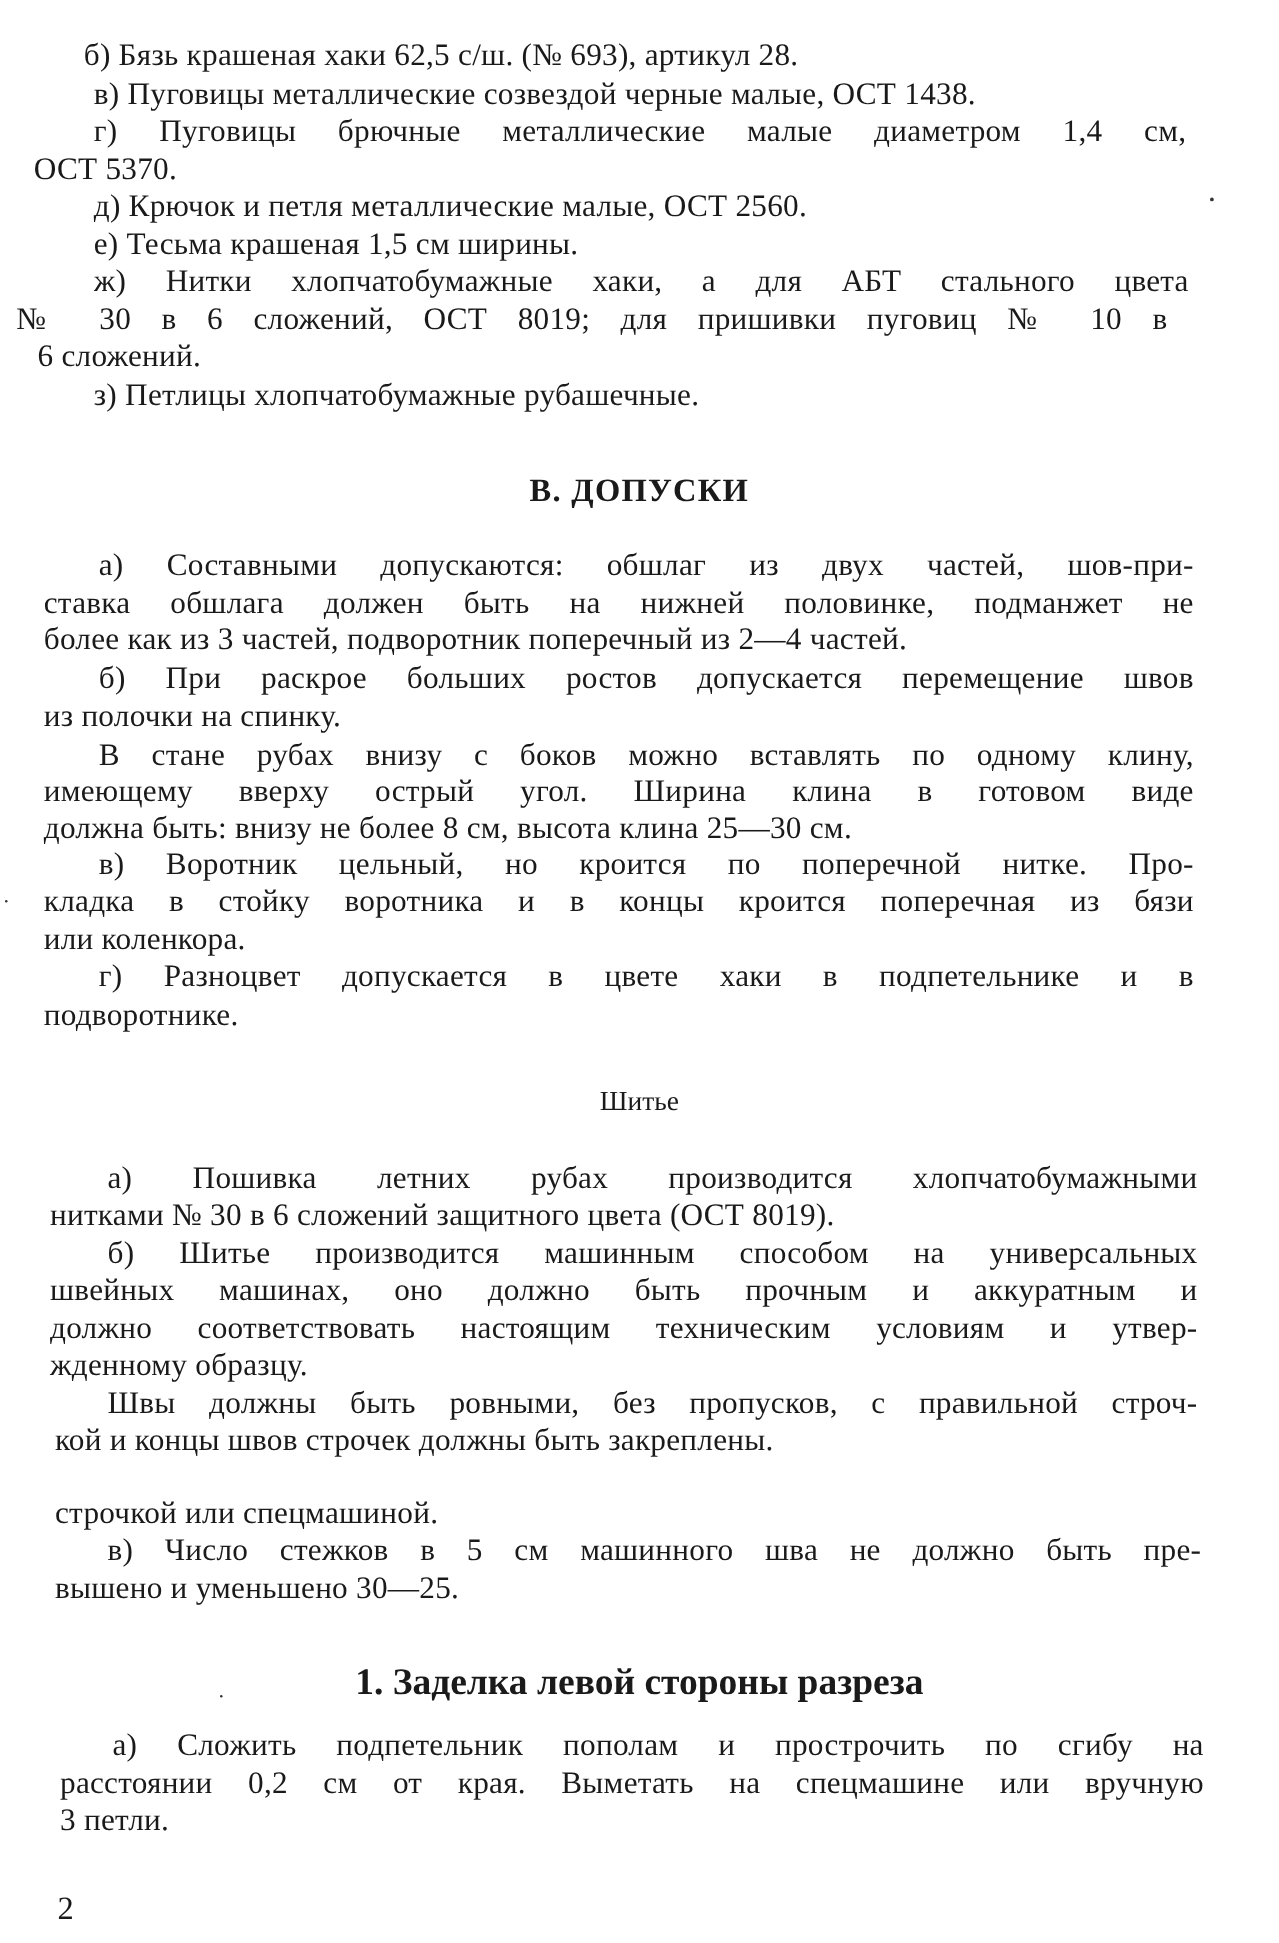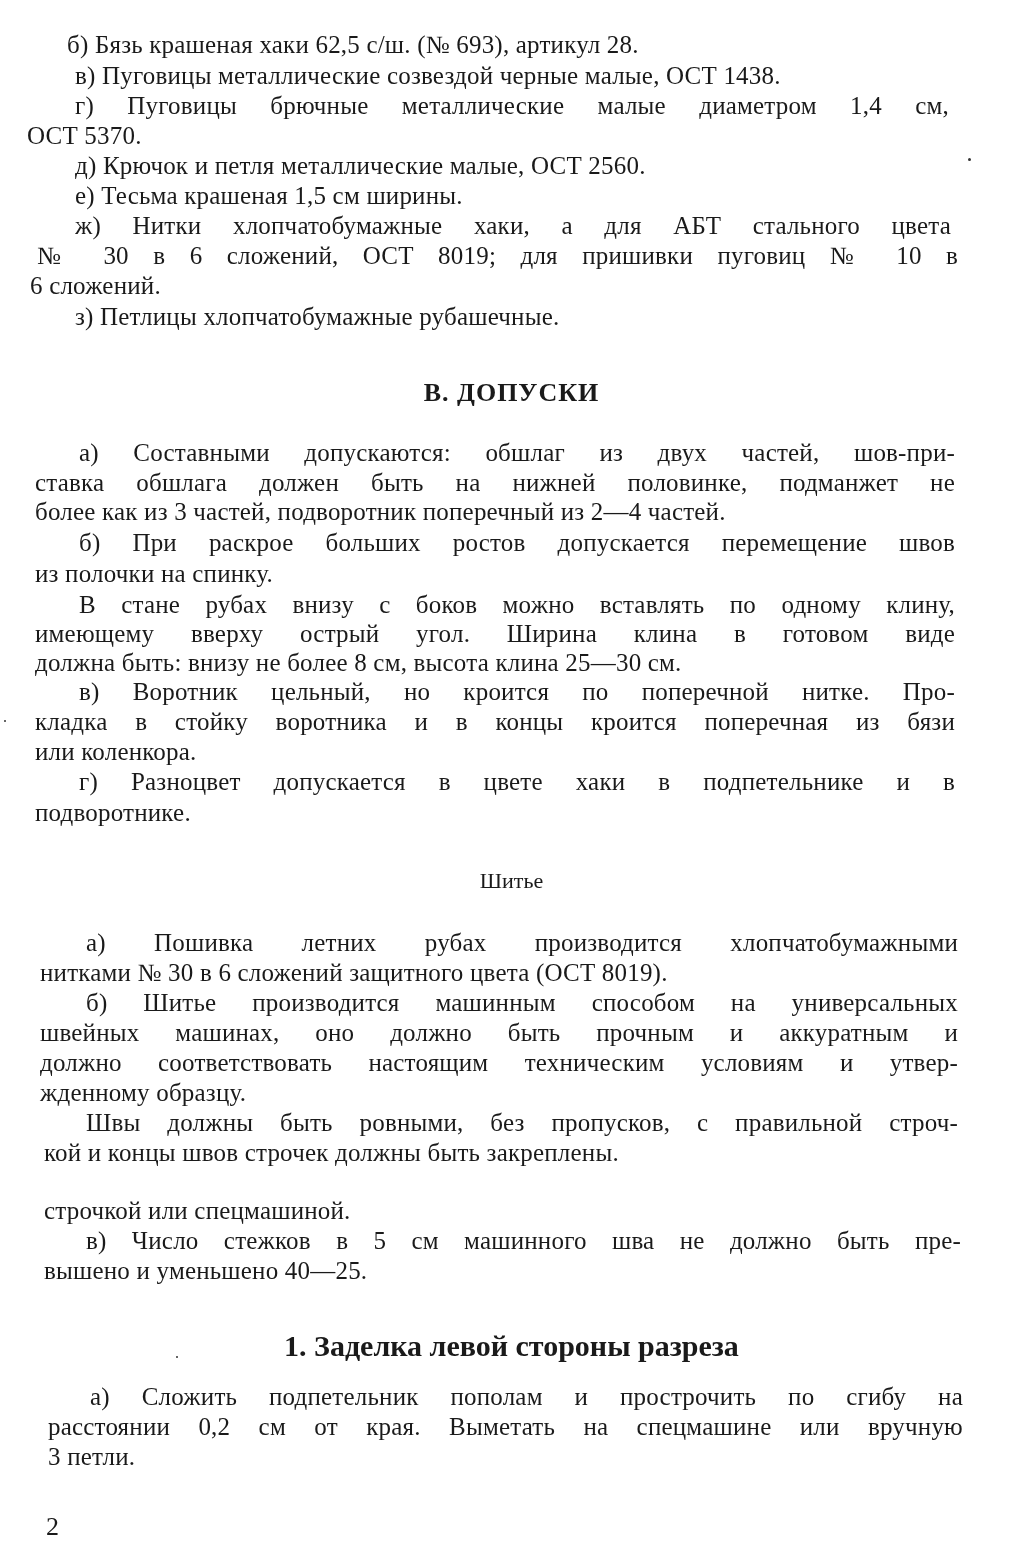--- a/index.html
+++ b/index.html
@@ -21,21 +21,21 @@
 
 <div class="page">
 
   <div class="ln" style="left:67px;top:30px">б) Бязь крашеная хаки 62,5 с/ш. (№ 693), артикул 28.</div>
   <div class="ln" style="left:75px;top:61px">в) Пуговицы металлические созвездой черные малые, ОСТ 1438.</div>
   <div class="ln just" style="left:75px;top:91px;width:874px">г) Пуговицы брючные металлические малые диаметром 1,4 см,</div>
   <div class="ln" style="left:27px;top:121px">ОСТ 5370.</div>
   <div class="ln" style="left:75px;top:151px">д) Крючок и петля металлические малые, ОСТ 2560.</div>
   <div class="ln" style="left:75px;top:181px">е) Тесьма крашеная 1,5 см ширины.</div>
   <div class="ln just" style="left:75px;top:211px;width:876px">ж) Нитки хлопчатобумажные хаки, а для АБТ стального цвета</div>
-  <div class="ln just" style="left:37px;top:241px;width:921px">№ 30 в 6 сложений, ОСТ 8019; для пришивки пуговиц № 10 в</div>
+  <div class="ln just" style="left:13px;top:241px;width:921px">№ 30 в 6 сложений, ОСТ 8019; для пришивки пуговиц № 10 в</div>
   <div class="ln" style="left:30px;top:271px">6 сложений.</div>
   <div class="ln" style="left:75px;top:302px">з) Петлицы хлопчатобумажные рубашечные.</div>
 
   <div class="h h1" style="top:378px">В. ДОПУСКИ</div>
 
   <div class="ln just" style="left:79px;top:438px;width:876px">а) Составными допускаются: обшлаг из двух частей, шов-при-</div>
   <div class="ln just" style="left:35px;top:468px;width:920px">ставка обшлага должен быть на нижней половинке, подманжет не</div>
   <div class="ln" style="left:35px;top:497px">более как из 3 частей, подворотник поперечный из 2—4 частей.</div>
   <div class="ln just" style="left:79px;top:528px;width:876px">б) При раскрое больших ростов допускается перемещение швов</div>
   <div class="ln" style="left:35px;top:559px">из полочки на спинку.</div>
@@ -53,21 +53,21 @@
   <div class="ln just" style="left:86px;top:928px;width:872px">а) Пошивка летних рубах производится хлопчатобумажными</div>
   <div class="ln" style="left:40px;top:958px">нитками № 30 в 6 сложений защитного цвета (ОСТ 8019).</div>
   <div class="ln just" style="left:86px;top:988px;width:872px">б) Шитье производится машинным способом на универсальных</div>
   <div class="ln just" style="left:40px;top:1018px;width:918px">швейных машинах, оно должно быть прочным и аккуратным и</div>
   <div class="ln just" style="left:40px;top:1048px;width:918px">должно соответствовать настоящим техническим условиям и утвер-</div>
   <div class="ln" style="left:40px;top:1078px">жденному образцу.</div>
   <div class="ln just" style="left:86px;top:1108px;width:872px">Швы должны быть ровными, без пропусков, с правильной строч-</div>
   <div class="ln" style="left:44px;top:1138px">кой и концы швов строчек должны быть закреплены.</div>
   <div class="ln" style="left:44px;top:1196px">строчкой или спецмашиной.</div>
   <div class="ln just" style="left:86px;top:1226px;width:875px">в) Число стежков в 5 см машинного шва не должно быть пре-</div>
-  <div class="ln" style="left:44px;top:1256px">вышено и уменьшено 40—25.</div>
+  <div class="ln" style="left:44px;top:1256px">вышено и уменьшено 30—25.</div>
 
   <div class="h h3" style="top:1329px">1. Заделка левой стороны разреза</div>
 
   <div class="ln just" style="left:90px;top:1382px;width:873px">а) Сложить подпетельник пополам и прострочить по сгибу на</div>
   <div class="ln just" style="left:48px;top:1412px;width:915px">расстоянии 0,2 см от края. Выметать на спецмашине или вручную</div>
   <div class="ln" style="left:48px;top:1442px">3 петли.</div>
 
   <div class="pnum">2</div>
 
   <span class="speck" style="left:968px;top:158px"></span>

